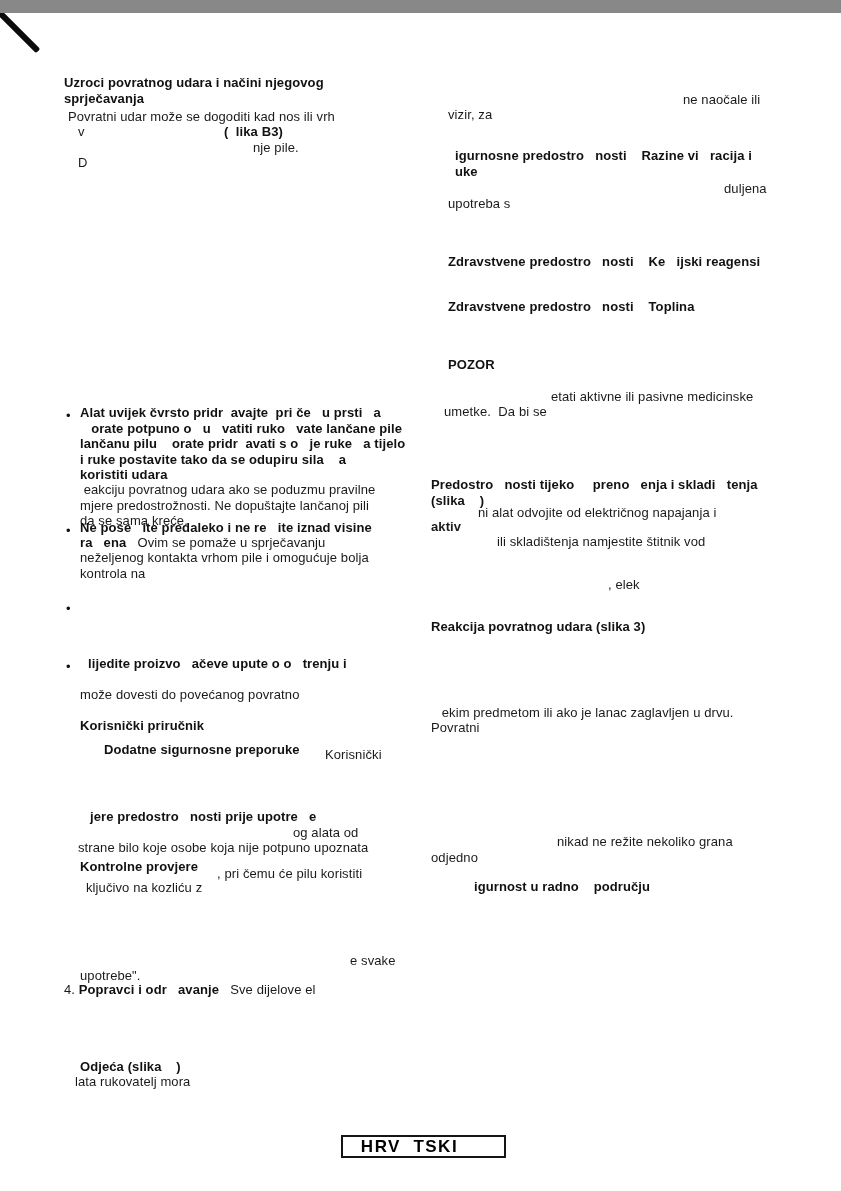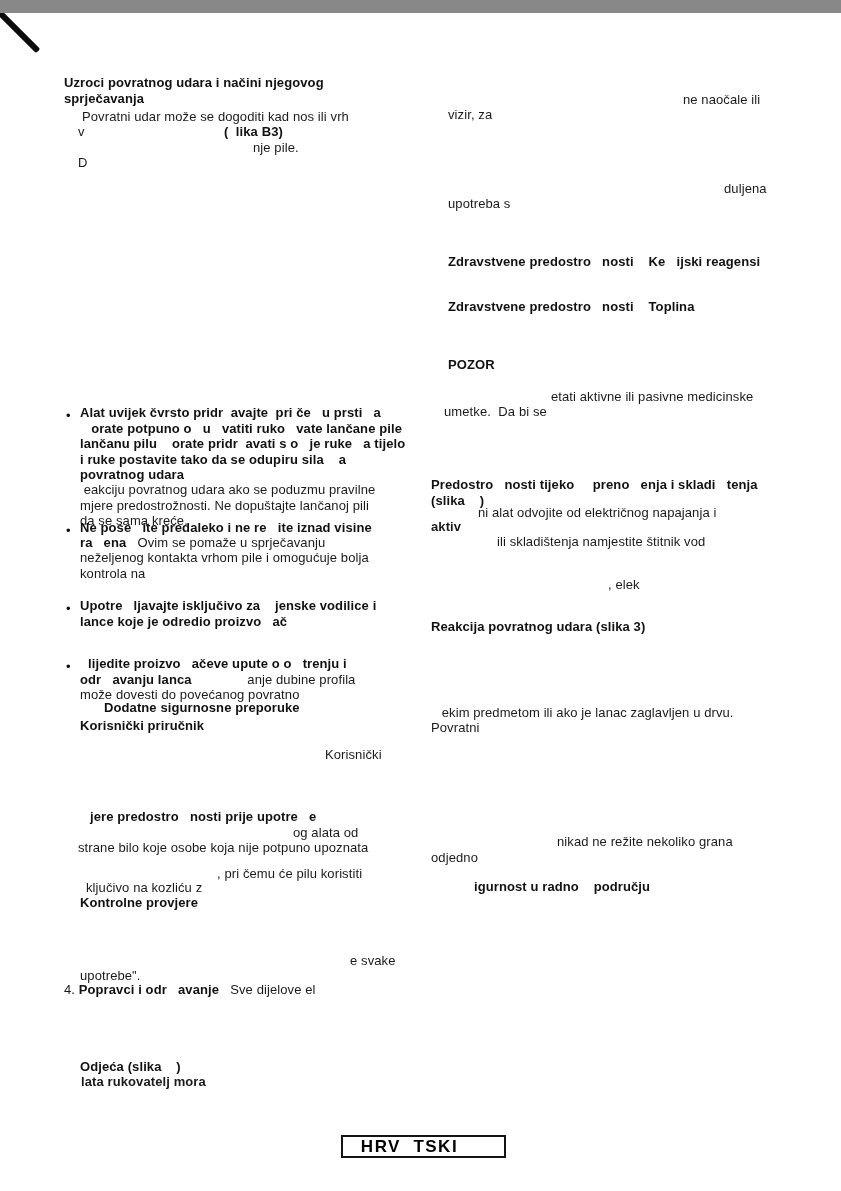--- a/index.html
+++ b/index.html
@@ -44,72 +44,71 @@
 <body>
 
 <div class="page">
 
   <div class="corner-streak"></div>
   <div class="bottom-mark"></div>
 
   <div class="frag b" style="left:64px;top:62px;">Uzroci povratnog udara i načini njegovog
 sprječavanja</div>
 
-  <div class="frag" style="left:82px;top:96px;">Povratni udar može se dogoditi kad nos ili vrh</div>
+  <div class="frag" style="left:68px;top:96px;">Povratni udar može se dogoditi kad nos ili vrh</div>
   <div class="frag" style="left:78px;top:111px;">v</div>
   <div class="frag b" style="left:224px;top:111px;">(  lika B3)</div>
   <div class="frag" style="left:253px;top:127px;">nje pile.</div>
   <div class="frag" style="left:78px;top:142px;">D</div>
 
   <span class="marker" style="left:66px;top:396px;">•</span>
   <div class="frag b" style="left:80px;top:392px;">Alat uvijek čvrsto pridr  avajte  pri če   u prsti   a
    orate potpuno o   u   vatiti ruko   vate lančane pile
 lančanu pilu    orate pridr  avati s o   je ruke   a tijelo
 i ruke postavite tako da se odupiru sila    a
-povratnog udara</div>
+koristiti udara</div>
   <div class="frag" style="left:80px;top:469px;"> eakciju povratnog udara ako se poduzmu pravilne
 mjere predostrožnosti. Ne dopuštajte lančanoj pili
 da se sama kreće.</div>
 
   <span class="marker" style="left:66px;top:511px;">•</span>
   <div class="frag b" style="left:80px;top:507px;">Ne pose   ite predaleko i ne re   ite iznad visine</div>
   <div class="frag" style="left:80px;top:522px;"><span class="b">ra   ena</span><span>   Ovim se pomaže u sprječavanju</span></div>
   <div class="frag" style="left:80px;top:537px;">neželjenog kontakta vrhom pile i omogućuje bolja
 kontrola na</div>
 
   <span class="marker" style="left:66px;top:589px;">•</span>
-  <div class="frag b" style="left:80px;top:585px;">Upotre   ljavajte isključivo za    jenske vodilice i
-lance koje je odredio proizvo   ač</div>
 
   <span class="marker" style="left:66px;top:647px;">•</span>
   <div class="frag b" style="left:88px;top:643px;">lijedite proizvo   ačeve upute o o   trenju i</div>
-  <div class="frag" style="left:80px;top:659px;"><span class="b">odr   avanju lanca</span><span>               anje dubine profila</span></div>
   <div class="frag" style="left:80px;top:674px;">može dovesti do povećanog povratno</div>
 
-  <div class="frag b" style="left:64px;top:687px;padding-left:40px;">Dodatne sigurnosne preporuke</div>
+  <div class="frag b" style="left:64px;top:729px;padding-left:40px;">Dodatne sigurnosne preporuke</div>
   <div class="frag b" style="left:80px;top:705px;">Korisnički priručnik</div>
   <div class="frag" style="left:325px;top:734px;">Korisnički</div>
 
   <div class="frag b" style="left:90px;top:796px;">jere predostro   nosti prije upotre   e</div>
   <div class="frag" style="left:293px;top:812px;">og alata od</div>
   <div class="frag" style="left:78px;top:827px;">strane bilo koje osobe koja nije potpuno upoznata</div>
   <div class="frag" style="left:217px;top:853px;">, pri čemu će pilu koristiti</div>
   <div class="frag" style="left:86px;top:867px;">ključivo na kozliću z</div>
-  <div class="frag b" style="left:80px;top:882px;">Kontrolne provjere</div>
+  <div class="frag b" style="left:80px;top:846px;">Kontrolne provjere</div>
   <div class="frag" style="left:350px;top:940px;">e svake</div>
   <div class="frag" style="left:80px;top:955px;">upotrebe".</div>
 
   <div class="frag" style="left:64px;top:969px;"><span>4. </span><span class="b">Popravci i odr   avanje</span><span>   Sve dijelove el</span></div>
 
   <div class="frag b" style="left:80px;top:1046px;">Odjeća (slika    )</div>
-  <div class="frag" style="left:81px;top:1061px;font-weight:bold;">lata rukovatelj mora</div>
+  <div class="frag" style="left:75px;top:1061px;">lata rukovatelj mora</div>
 
   <div class="frag" style="left:683px;top:79px;">ne naočale ili</div>
   <div class="frag" style="left:448px;top:94px;">vizir, za</div>
 
+  <div class="frag b" style="left:455px;top:135px;">igurnosne predostro   nosti    Razine vi   racija i
+uke</div>
   <div class="frag" style="left:724px;top:168px;">duljena</div>
   <div class="frag" style="left:448px;top:183px;">upotreba s</div>
 
   <div class="frag b" style="left:448px;top:241px;">Zdravstvene predostro   nosti    Ke   ijski reagensi</div>
   <div class="frag b" style="left:448px;top:286px;">Zdravstvene predostro   nosti    Toplina</div>
   <div class="frag b" style="left:448px;top:344px;">POZOR</div>
   <div class="frag" style="left:551px;top:376px;">etati aktivne ili pasivne medicinske</div>
   <div class="frag" style="left:444px;top:391px;">umetke.  Da bi se</div>
 
   <div class="frag b" style="left:431px;top:464px;">Predostro   nosti tijeko     preno   enja i skladi   tenja

